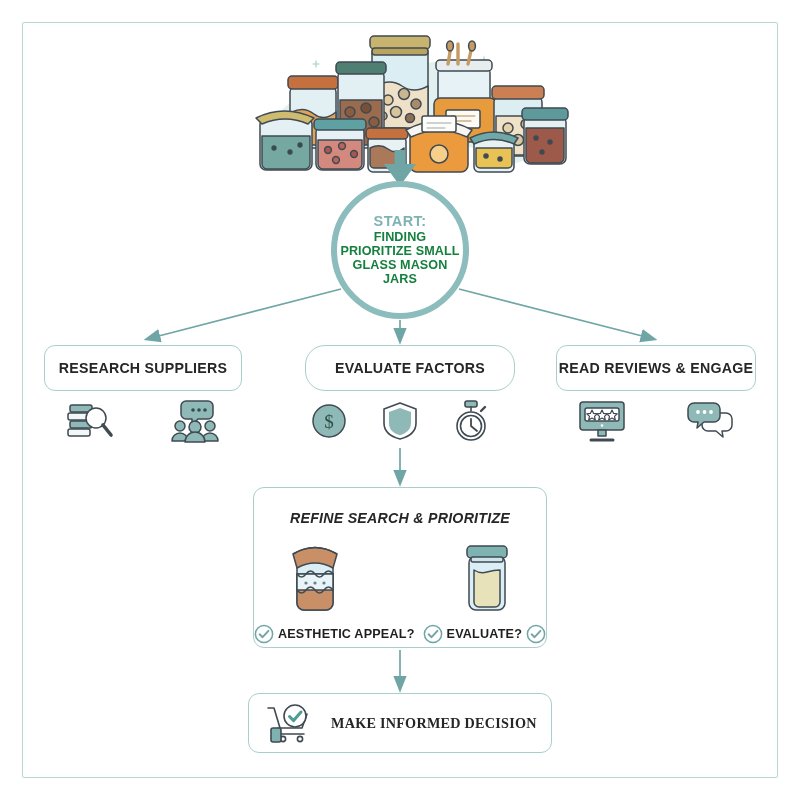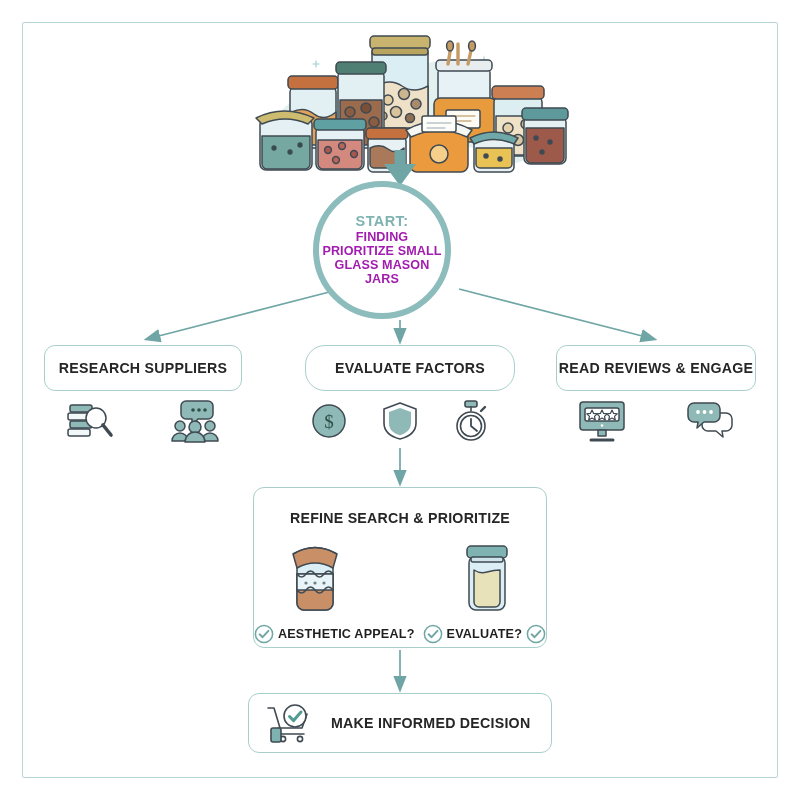--- a/index.html
+++ b/index.html
@@ -15,31 +15,31 @@
     position:absolute;left:22px;top:22px;width:756px;height:756px;
     border:1.6px solid #b6d6d4;border-radius:2px;box-sizing:border-box;
     background:#fff;
   }
 
   
   #jars-illustration{position:absolute;left:238px;top:24px;width:330px;height:150px;}
 
   
   #start-node{
-    position:absolute;left:313px;top:181px;width:138px;height:138px;
+    position:absolute;left:331px;top:181px;width:138px;height:138px;
     border:6px solid #8cbcbb;border-radius:50%;
     box-sizing:border-box;background:#fff;
     display:flex;flex-direction:column;align-items:center;justify-content:center;
     text-align:center;line-height:1.13;
   }
   #start-node .start-word{
     color:#7fb3b2;font-weight:bold;font-size:14.5px;letter-spacing:.4px;
   }
   #start-node .start-body{
-    color:#a21caf;font-weight:bold;font-size:12.6px;letter-spacing:.1px;
+    color:#15803d;font-weight:bold;font-size:12.6px;letter-spacing:.1px;
   }
 
   
   .pbox{
     position:absolute;box-sizing:border-box;
     border:1.5px solid #a9cfcd;border-radius:11px;background:#fff;
     display:flex;align-items:center;justify-content:center;
   }
   .pbox .plabel{
     color:#262626;font-weight:bold;font-size:14.2px;letter-spacing:.25px;
@@ -48,26 +48,26 @@
 
   #box-research{left:44px;top:345px;width:198px;height:46px;}
   #box-evaluate{left:305px;top:345px;width:210px;height:46px;border-radius:20px;}
   #box-reviews {left:556px;top:345px;width:200px;height:46px;}
 
   #box-refine{
     left:253px;top:487px;width:294px;height:161px;
     display:block;padding:0;
   }
   #box-refine .plabel{
-    position:absolute;left:0;right:0;top:22px;font-size:14.2px;
+    position:absolute;left:0;right:0;top:22px;font-size:14.2px;font-style:italic;
   }
 
   #box-decision{
     left:248px;top:693px;width:304px;height:60px;
-    display:flex;align-items:center;justify-content:flex-start;padding-left:16px;
+    display:flex;align-items:center;justify-content:flex-start;padding-left:16px;font-family:Liberation Serif, serif;
   }
   #box-decision .plabel{font-size:14.2px;margin-left:14px;}
 
   
   .icon-row{position:absolute;display:flex;align-items:center;justify-content:center;}
   #icons-research{left:44px;top:398px;width:198px;height:46px;gap:56px;}
   #icons-evaluate{left:305px;top:398px;width:190px;height:46px;gap:34px;}
   #icons-reviews {left:556px;top:398px;width:200px;height:46px;gap:60px;}
 
   #icons-refine{position:absolute;left:20px;right:20px;top:48px;height:78px;

